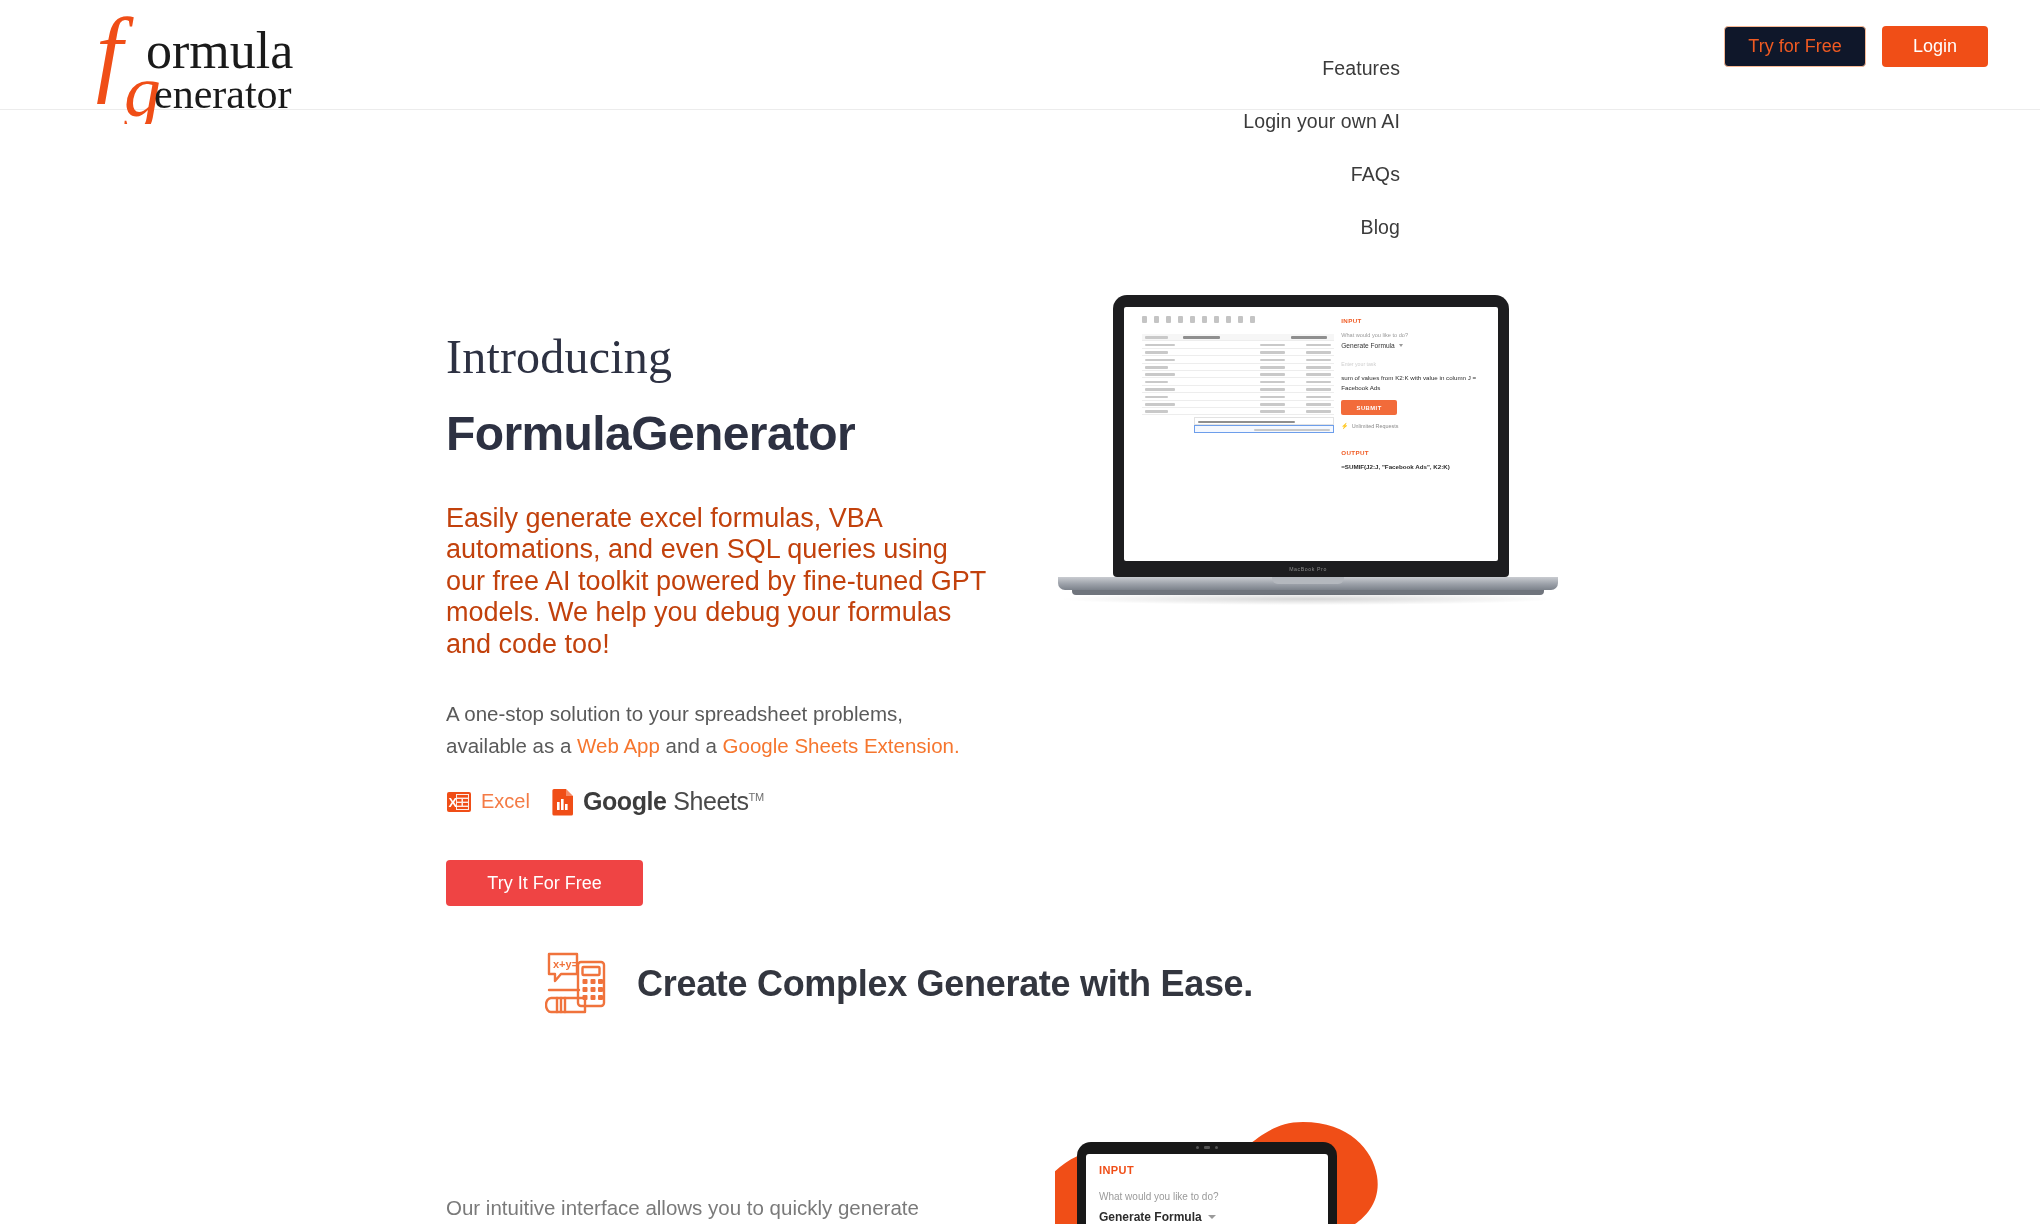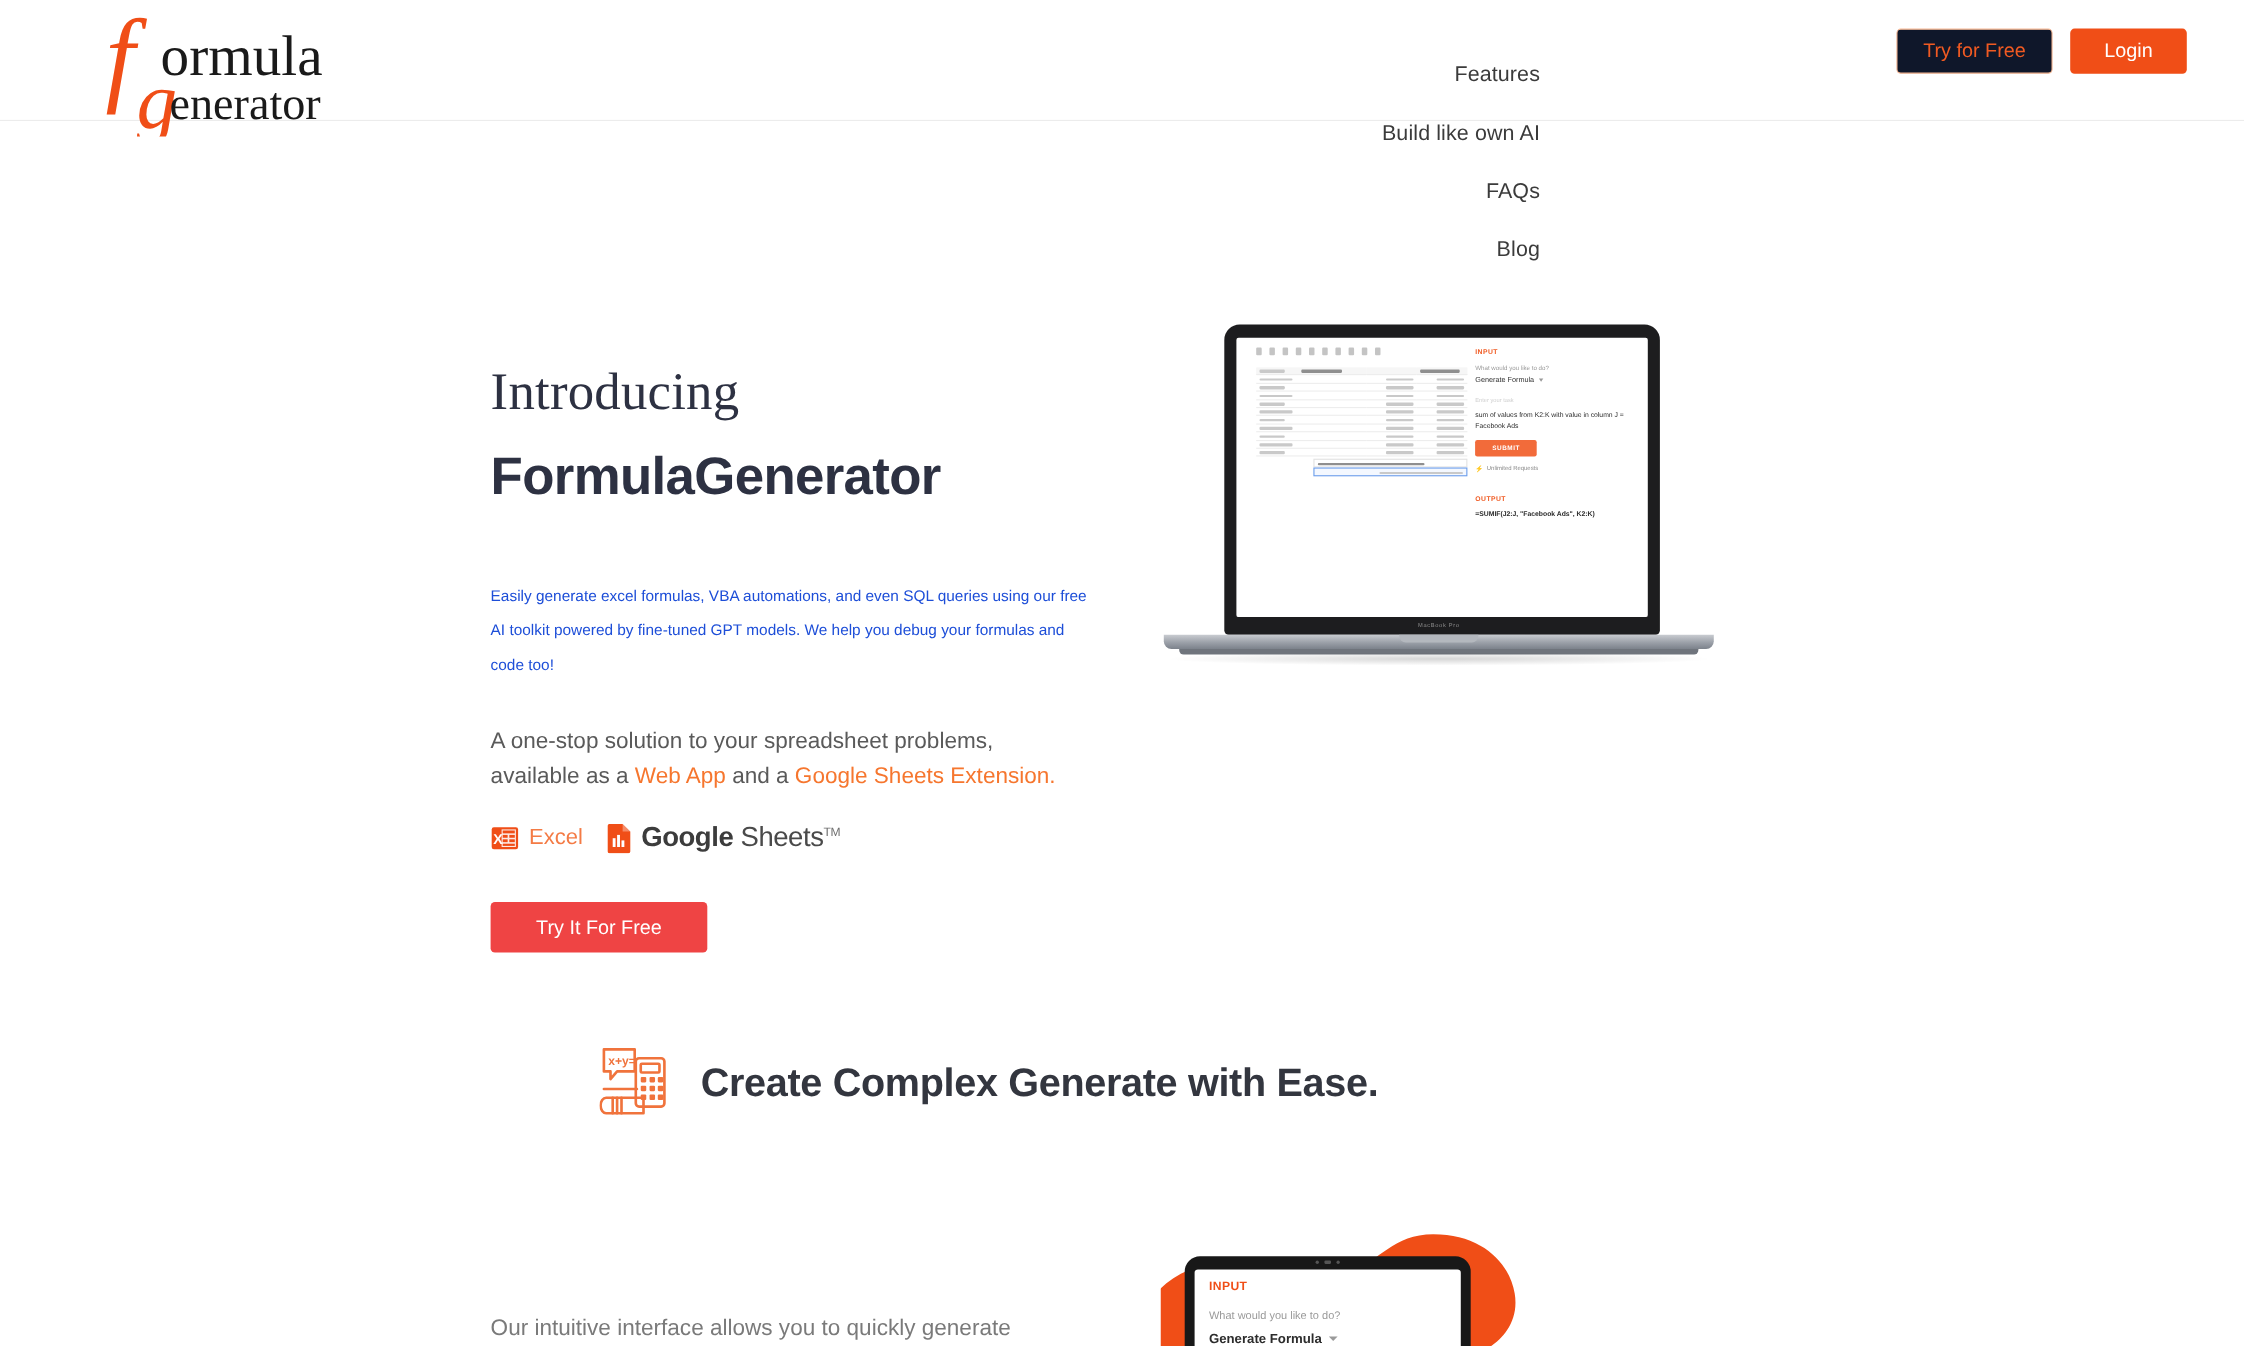--- a/index.html
+++ b/index.html
@@ -96,24 +96,24 @@
   }
   .hero-title {
     font-size: 48px;
     font-weight: bold;
     color: #2d3142;
     letter-spacing: -0.6px;
     margin-top: 24px;
     line-height: 1.1;
   }
   .hero-desc {
-    margin-top: 65px;
-    font-size: 14px;
+    margin-top: 42px;
+    font-size: 27px;
     line-height: 31.5px;
-    color: #1d4ed8;
+    color: #c2410c;
     width: 545px;
   }
   .hero-sub {
     margin-top: 38px;
     font-size: 20.5px;
     line-height: 31.5px;
     color: #5a5a5a;
     width: 520px;
   }
   .hero-sub a { color: #f6762e; text-decoration: none; }
@@ -267,21 +267,21 @@
     <svg width="260" height="118" viewBox="0 0 260 118">
       <text x="8" y="78" font-family="Liberation Serif, serif" font-size="96" font-style="italic" fill="#f04e17">f</text>
       <text x="36" y="110" font-family="Liberation Serif, serif" font-size="74" font-style="italic" fill="#f04e17">g</text>
       <text x="58" y="62" font-family="Liberation Serif, serif" font-size="52" fill="#1a1a1a">ormula</text>
       <text x="66" y="102" font-family="Liberation Serif, serif" font-size="42" fill="#1a1a1a">enerator</text>
     </svg>
   </div>
 
   <nav class="nav">
     <a href="#">Features</a>
-    <a href="#">Build like own AI</a>
+    <a href="#">Login your own AI</a>
     <a href="#">FAQs</a>
     <a href="#">Blog</a>
   </nav>
 
   <div class="header-actions">
     <button class="btn-outline">Try for Free</button>
     <button class="btn-solid">Login</button>
   </div>
 </div>
 

